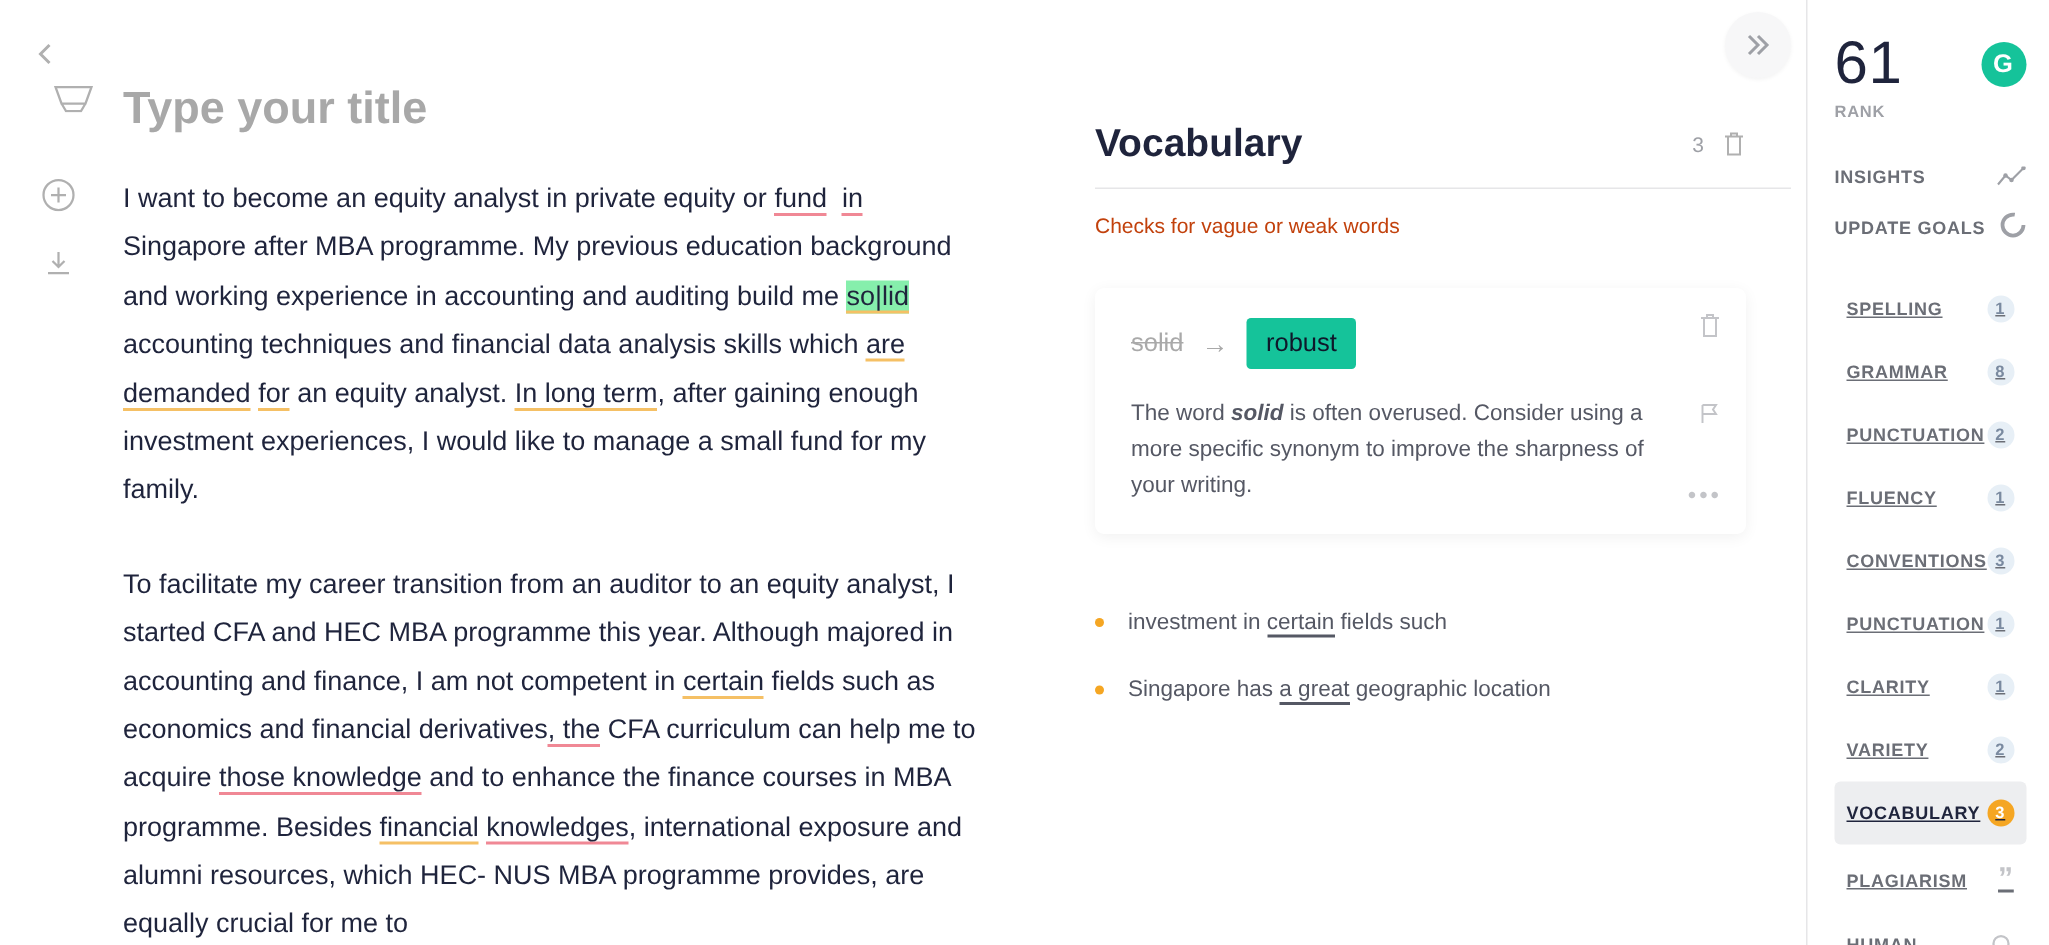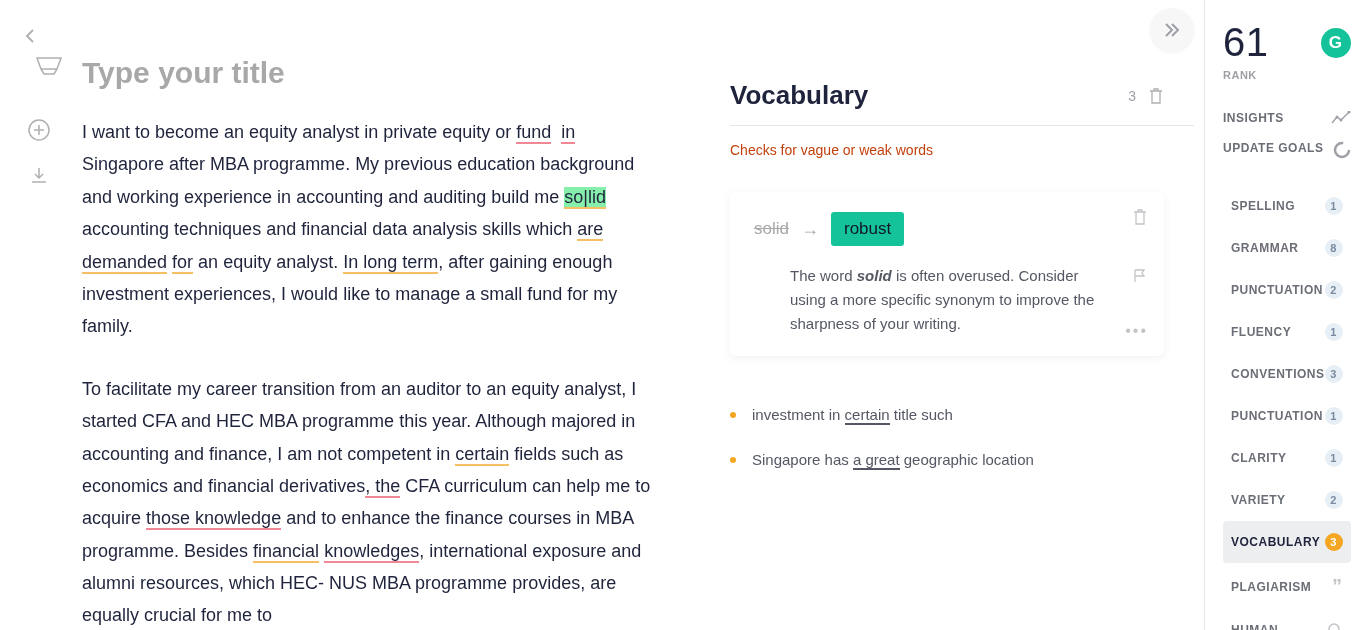--- a/index.html
+++ b/index.html
@@ -19,32 +19,32 @@
 .vocab-count { display: flex; align-items: center; gap: 12px; color: #9ea0a6; font-size: 14px; }
 .vocab-sub { color: #c2410c; font-size: 14px; padding: 16px 0 24px 0; }
 .card { background: #ffffff; border-radius: 6px; box-shadow: 0 2px 10px rgba(0,0,0,0.06); padding: 20px 24px; margin: 10px 30px 36px 0; position: relative; }
 .card-head { display: flex; align-items: center; gap: 12px; margin-bottom: 18px; }
 .strike { text-decoration: line-through; color: #a9a9a9; font-size: 17px; }
 .arrow { color: #a9a9a9; font-size: 18px; }
 .replacement { background: #15c39a; color: #0f172a; padding: 7px 13px; border-radius: 3px; font-size: 17px; cursor: pointer; }
 .card-bin { position: absolute; right: 16px; top: 16px; color: #c3c4c8; cursor: pointer; }
 .card-flag { position: absolute; right: 16px; top: 76px; color: #c3c4c8; cursor: pointer; }
 .card-more { position: absolute; right: 16px; bottom: 16px; color: #c3c4c8; cursor: pointer; font-size: 16px; letter-spacing: 2px; }
-.card-body { font-size: 15px; line-height: 1.6; color: #555864; padding-right: 28px; margin-left: 36px; }
+.card-body { font-size: 15px; line-height: 1.6; color: #555864; padding-right: 28px; }
 .card-body .em { font-weight: 700; font-style: italic; }
 .item { display: flex; align-items: center; gap: 16px; color: #555864; font-size: 15px; padding: 14px 0 14px 0; cursor: pointer; }
 .bullet { width: 6px; height: 6px; background: #f5a623; border-radius: 3px; flex-shrink: 0; }
 .item .under { border-bottom: 2px solid #555864; }
 .right-rail { flex: 1; border-left: 1px solid #e6e6e8; padding: 20px 18px 0 18px; font-size: 13px; color: #6b6e76; letter-spacing: 0.5px; }
 .rank-row { display: flex; align-items: center; justify-content: space-between; margin-bottom: 4px; }
 .rank { font-size: 40px; font-weight: 400; color: #1f243c; }
 .glogo { width: 30px; height: 30px; border-radius: 15px; background: #15c39a; color: #fff; display: flex; align-items: center; justify-content: center; font-weight: 700; font-size: 17px; }
 .rank-label { color: #9ea0a6; font-size: 11px; font-weight: 600; margin-bottom: 22px; }
-.toprow { display: flex; align-items: flex-start; justify-content: space-between; padding: 8px 0; color: #6b6e76; cursor: pointer; font-size: 12px; font-weight: 600; }
-.cat { display: flex; align-items: center; justify-content: space-between; padding: 12px 8px; cursor: pointer; font-size: 12px; font-weight: 600; color: #6b6e76; border-radius: 4px; }
+.toprow { display: flex; align-items: flex-end; justify-content: space-between; padding: 8px 0; color: #6b6e76; cursor: pointer; font-size: 12px; font-weight: 600; }
+.cat { display: flex; align-items: center; justify-content: space-between; padding: 12px 8px; cursor: pointer; font-size: 12px; font-weight: 600; color: #6b6e76; border-radius: 4px; text-decoration: underline; }
 .cat.selected { background: #edeef0; color: #1f243c; }
 .badge { min-width: 18px; height: 18px; border-radius: 9px; background: #e7eff6; color: #7a8aa0; font-size: 11px; display: flex; align-items: center; justify-content: center; font-weight: 700; padding: 0 5px; }
 .badge.orange { background: #f5a623; color: #fff; }
 .quote { font-size: 20px; color: #c3c4c8; }
 .divider { height: 18px; }
 svg { display: block; }
 </style>
 </head>
 <body>
 
@@ -121,21 +121,21 @@
       <span class="replacement">robust</span>
     </div>
     <div class="card-body">
       <span>The word </span><span class="em">solid</span><span> is often overused. Consider using a more specific synonym to improve the sharpness of your writing.</span>
     </div>
   </div>
 
   <div class="item">
     <span class="bullet"></span>
     <span>
-      <span>investment in </span><span class="under">certain</span><span> title such</span>
+      <span>investment in </span><span class="under">certain</span><span> fields such</span>
     </span>
   </div>
   <div class="item">
     <span class="bullet"></span>
     <span>
       <span>Singapore has </span><span class="under">a great</span><span> geographic location</span>
     </span>
   </div>
 </div>
 

